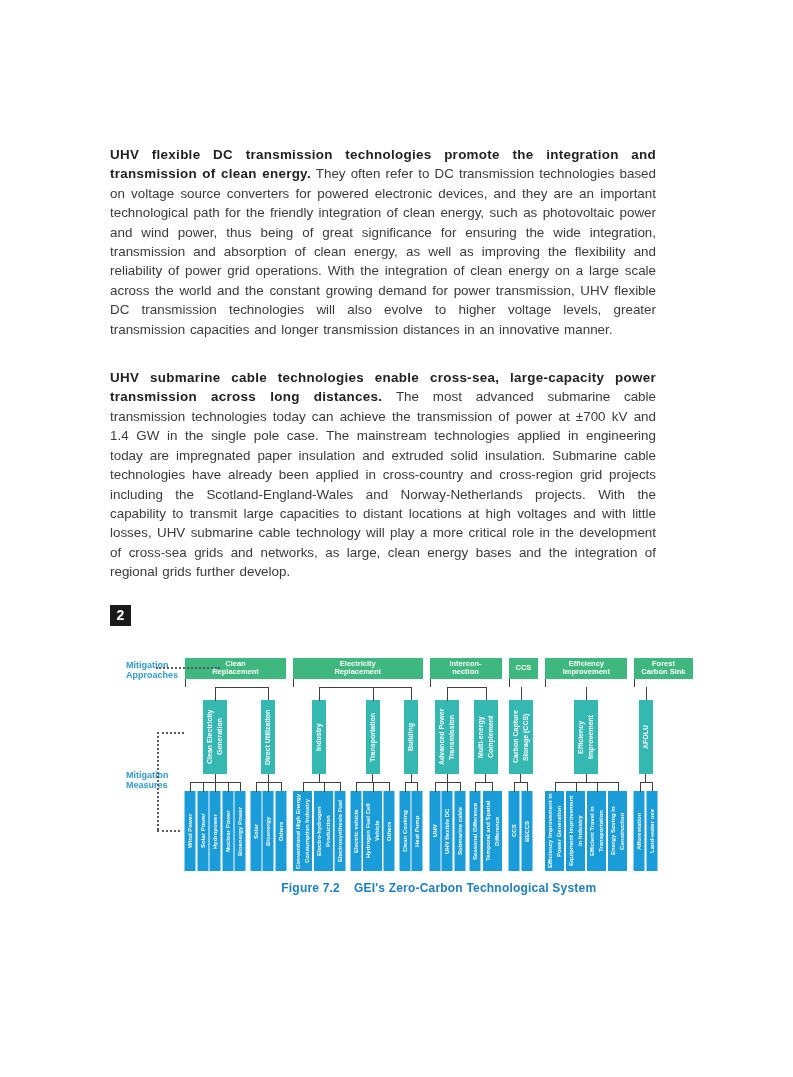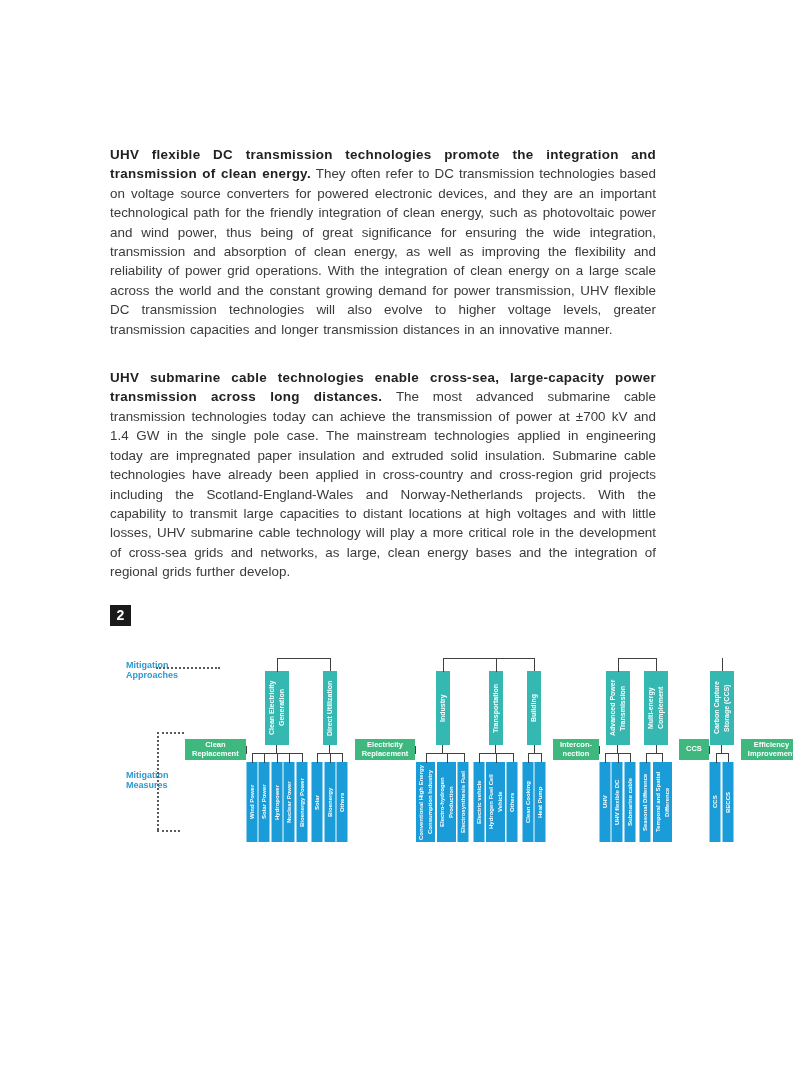--- a/index.html
+++ b/index.html
@@ -74,21 +74,21 @@
   .dotted.h { border-top: 2px dotted #5a5a5a; height: 0; }
   .dotted.v { border-left: 2px dotted #5a5a5a; width: 0; }
   .dot-appr      { top: 9px;  left: 46px; width: 64px; }
   .dot-meas-v    { top: 74px; left: 47px; height: 98px; }
   .dot-meas-top  { top: 74px; left: 47px; width: 27px; }
   .dot-meas-bot  { top: 172px; left: 47px; width: 23px; }
 
   .fig-right { margin-left: 75px; width: max-content; }
 
   .tree { display: flex; align-items: flex-start; }
-  .group { display: flex; flex-direction: row; align-items: center; margin-left: 7px; }
+  .group { display: flex; flex-direction: column; margin-left: 7px; }
   .group:first-child { margin-left: 0; }
 
   .approach-box {
     background: var(--c-approach, #3eb87e);
     color: #fff;
     font-size: 7.5px;
     font-weight: bold;
     line-height: 8.5px;
     min-height: 21px;
     padding: 2px 7px;
@@ -418,19 +418,22 @@
                       <div class="measure-box">Afforestation</div>
                     </div>
                     <div class="measure">
                       <div class="measure-box">Land-water use</div>
                     </div>
                   </div>
                 </div>
               </div>
             </div>
           </div>
+        <div class="fig-caption">
+          <span class="cap-label">Figure 7.2</span><span>GEI's Zero-Carbon Technological System</span>
+        </div>
       </div>
 
     </div>
   </div>
 
   <div class="page-number">218</div>
 </div>
 
 </body></html>

